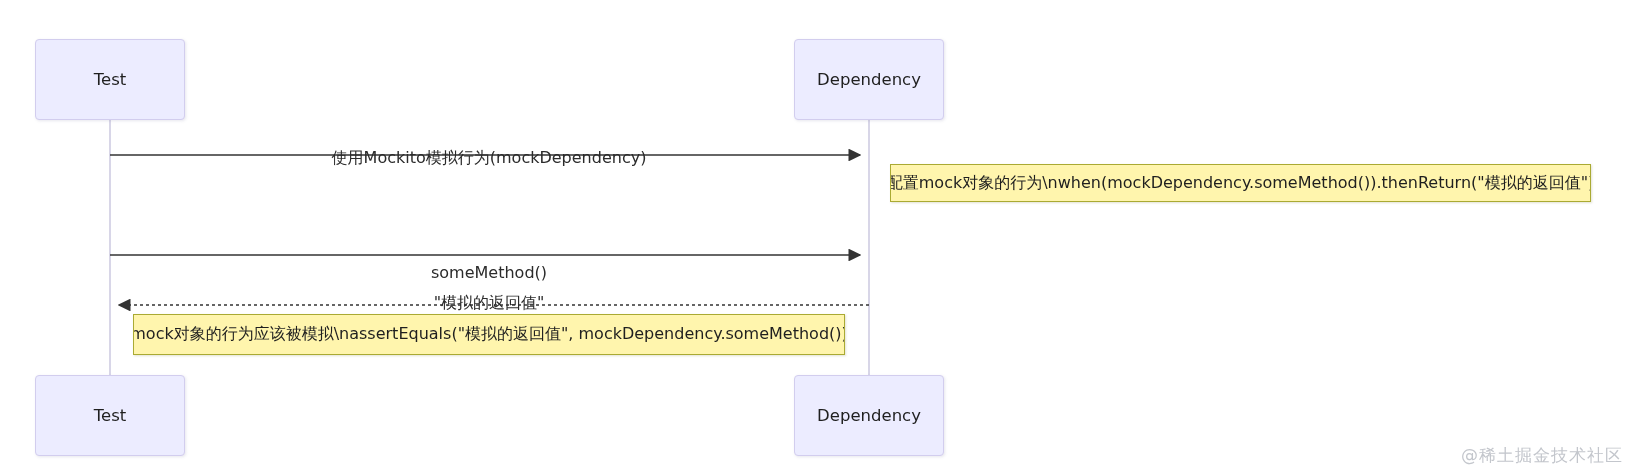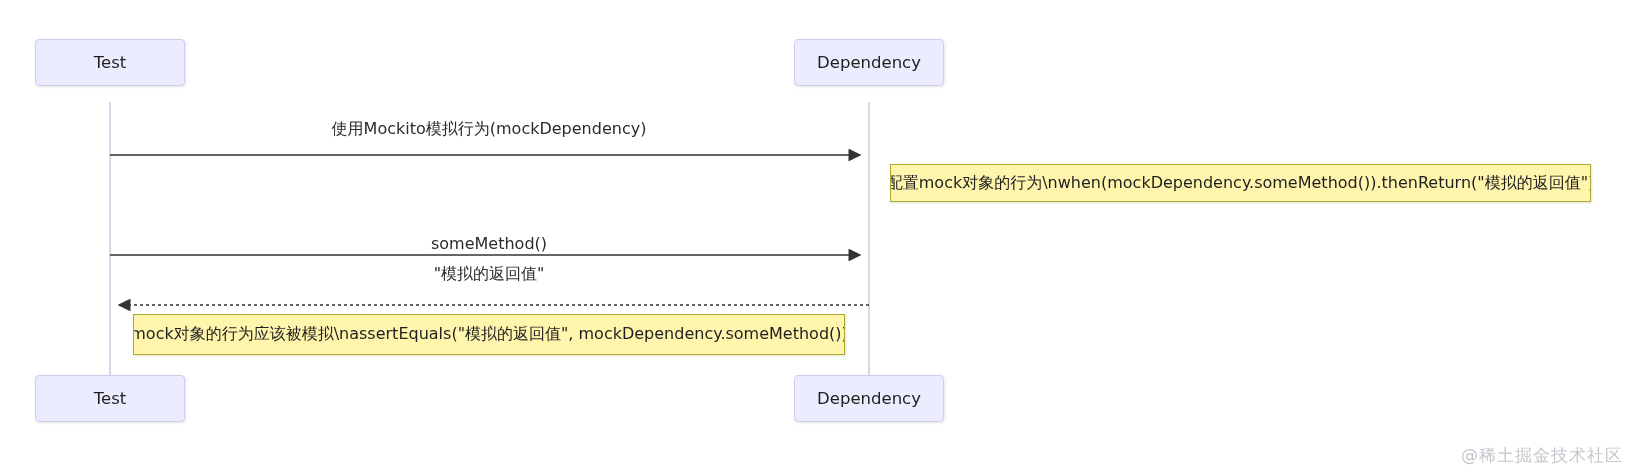--- a/index.html
+++ b/index.html
@@ -17,21 +17,21 @@
   }
   .svg-layer {
     position: absolute;
     left: 0; top: 0;
     width: 1629px;
     height: 474px;
   }
   .actor-box {
     position: absolute;
     width: 150px;
-    height: 47px;
+    height: 81px;
     background: #ECECFF;
     border: 1px solid #d2cdee;
     border-radius: 4px;
     box-sizing: border-box;
     display: flex;
     align-items: center;
     justify-content: center;
     font-size: 16.5px;
     color: #1f1f1f;
     box-shadow: 1px 1px 3px rgba(120,120,160,0.18);
@@ -41,20 +41,21 @@
   .actor-bottom-test     { left: 35px;  top: 375px; }
   .actor-bottom-dependency { left: 794px; top: 375px; }
   .msg-label {
     position: absolute;
     left: 110px;
     width: 758px;
     text-align: center;
     font-size: 16px;
     color: #2b2b2b;
     white-space: nowrap;
+    margin-top: 29px;
   }
   .msg-label-1 { top: 119px; }
   .msg-label-2 { top: 234px; }
   .msg-label-3 { top: 264px; }
   .note {
     position: absolute;
     background: #fff5ad;
     border: 1px solid #aaaa33;
     box-sizing: border-box;
     display: flex;

